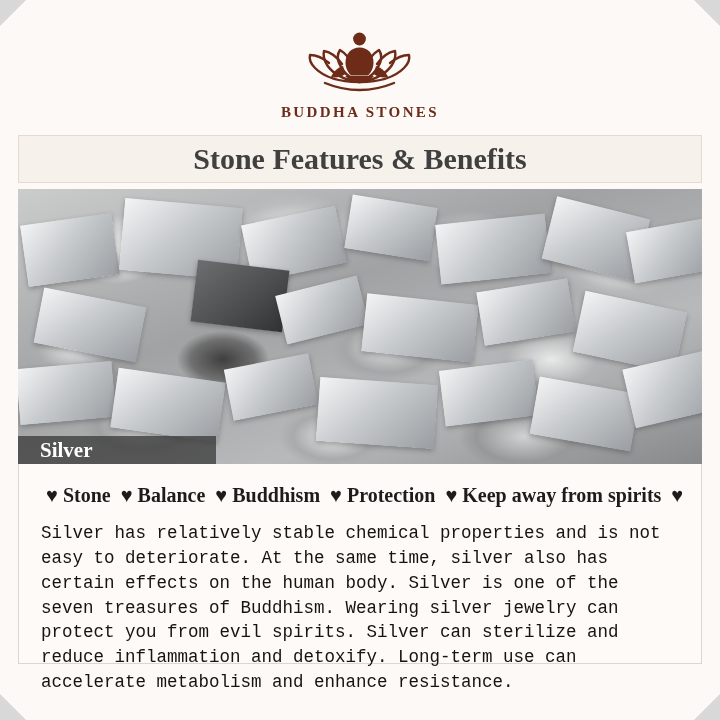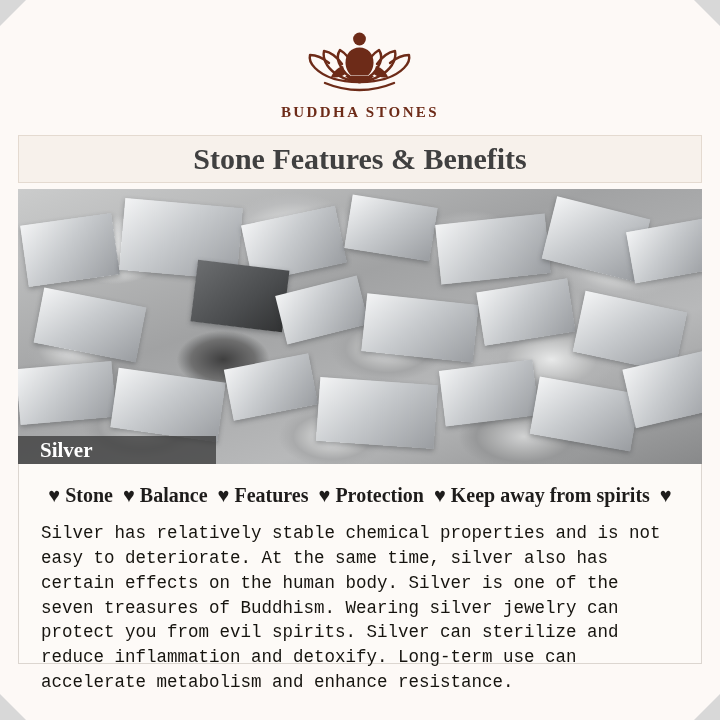--- a/index.html
+++ b/index.html
@@ -241,21 +241,21 @@
     </div>
     <div class="hero-caption">
       <span class="caption-text">Silver</span>
     </div>
   </div>
 
   <div class="body-panel">
     <div class="benefits-line">
       <span class="heart">♥</span><span>Stone</span>
       <span class="heart">♥</span><span>Balance</span>
-      <span class="heart">♥</span><span>Features</span>
+      <span class="heart">♥</span><span>Buddhism</span>
       <span class="heart">♥</span><span>Protection</span>
       <span class="heart">♥</span><span>Keep away from spirits</span>
       <span class="heart">♥</span>
     </div>
     <div class="description">Silver has relatively stable chemical properties and is not easy to deteriorate. At the same time, silver also has certain effects on the human body. Silver is one of the seven treasures of Buddhism. Wearing silver jewelry can protect you from evil spirits. Silver can sterilize and reduce inflammation and detoxify. Long-term use can accelerate metabolism and enhance resistance.</div>
   </div>
 
 </div>
 
 </body></html>

